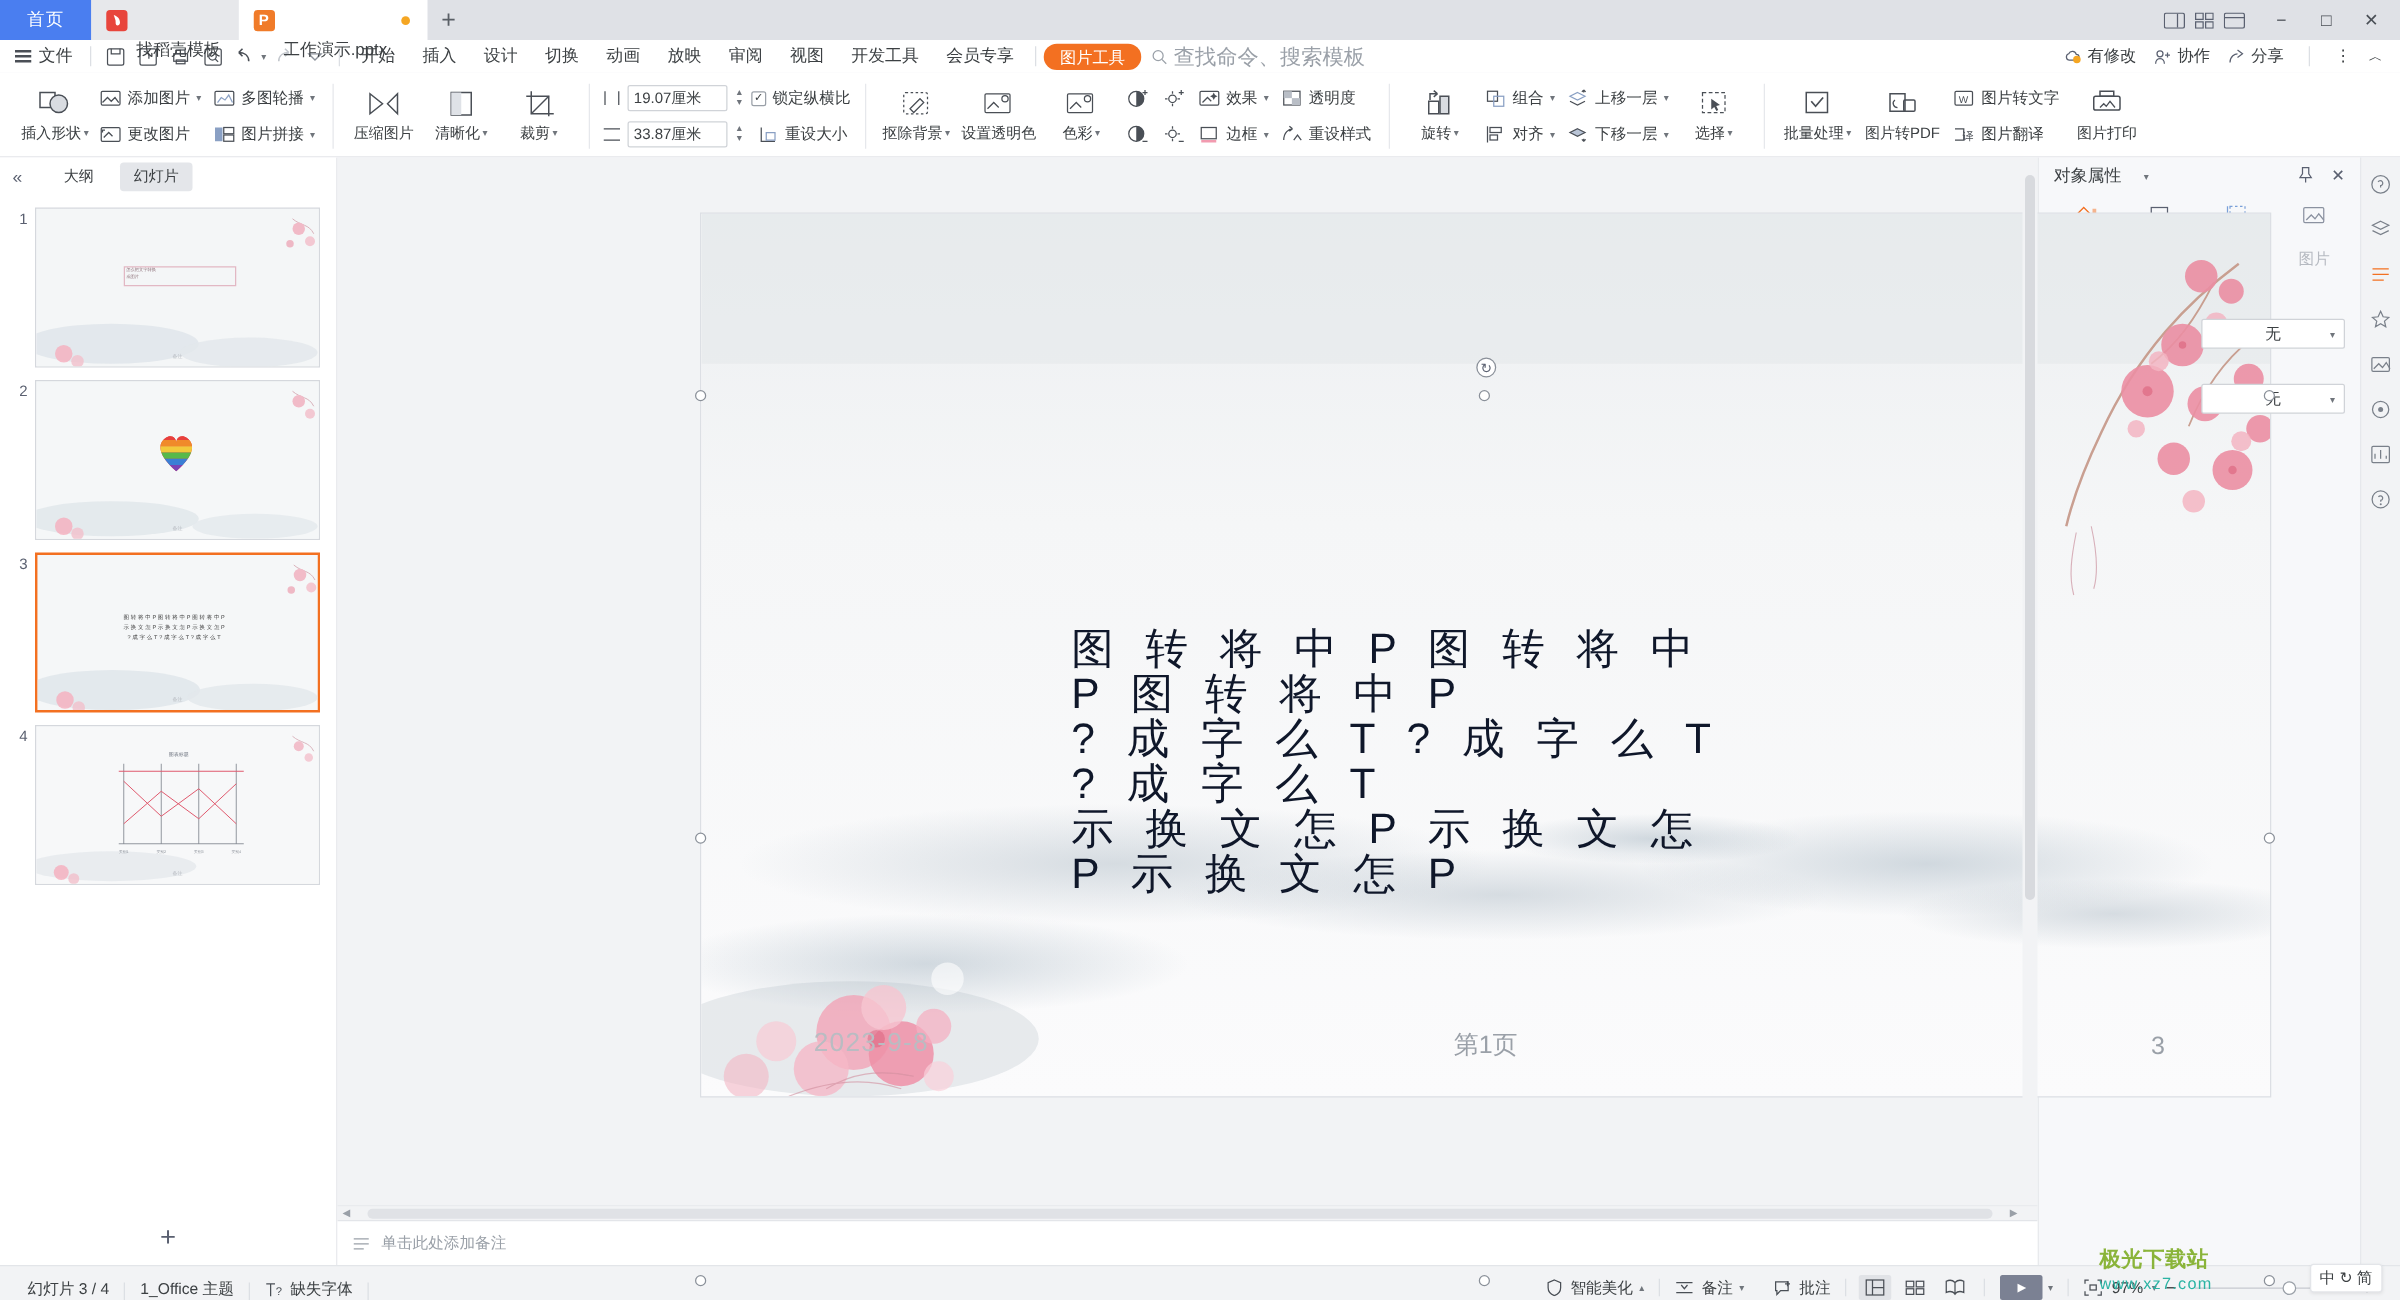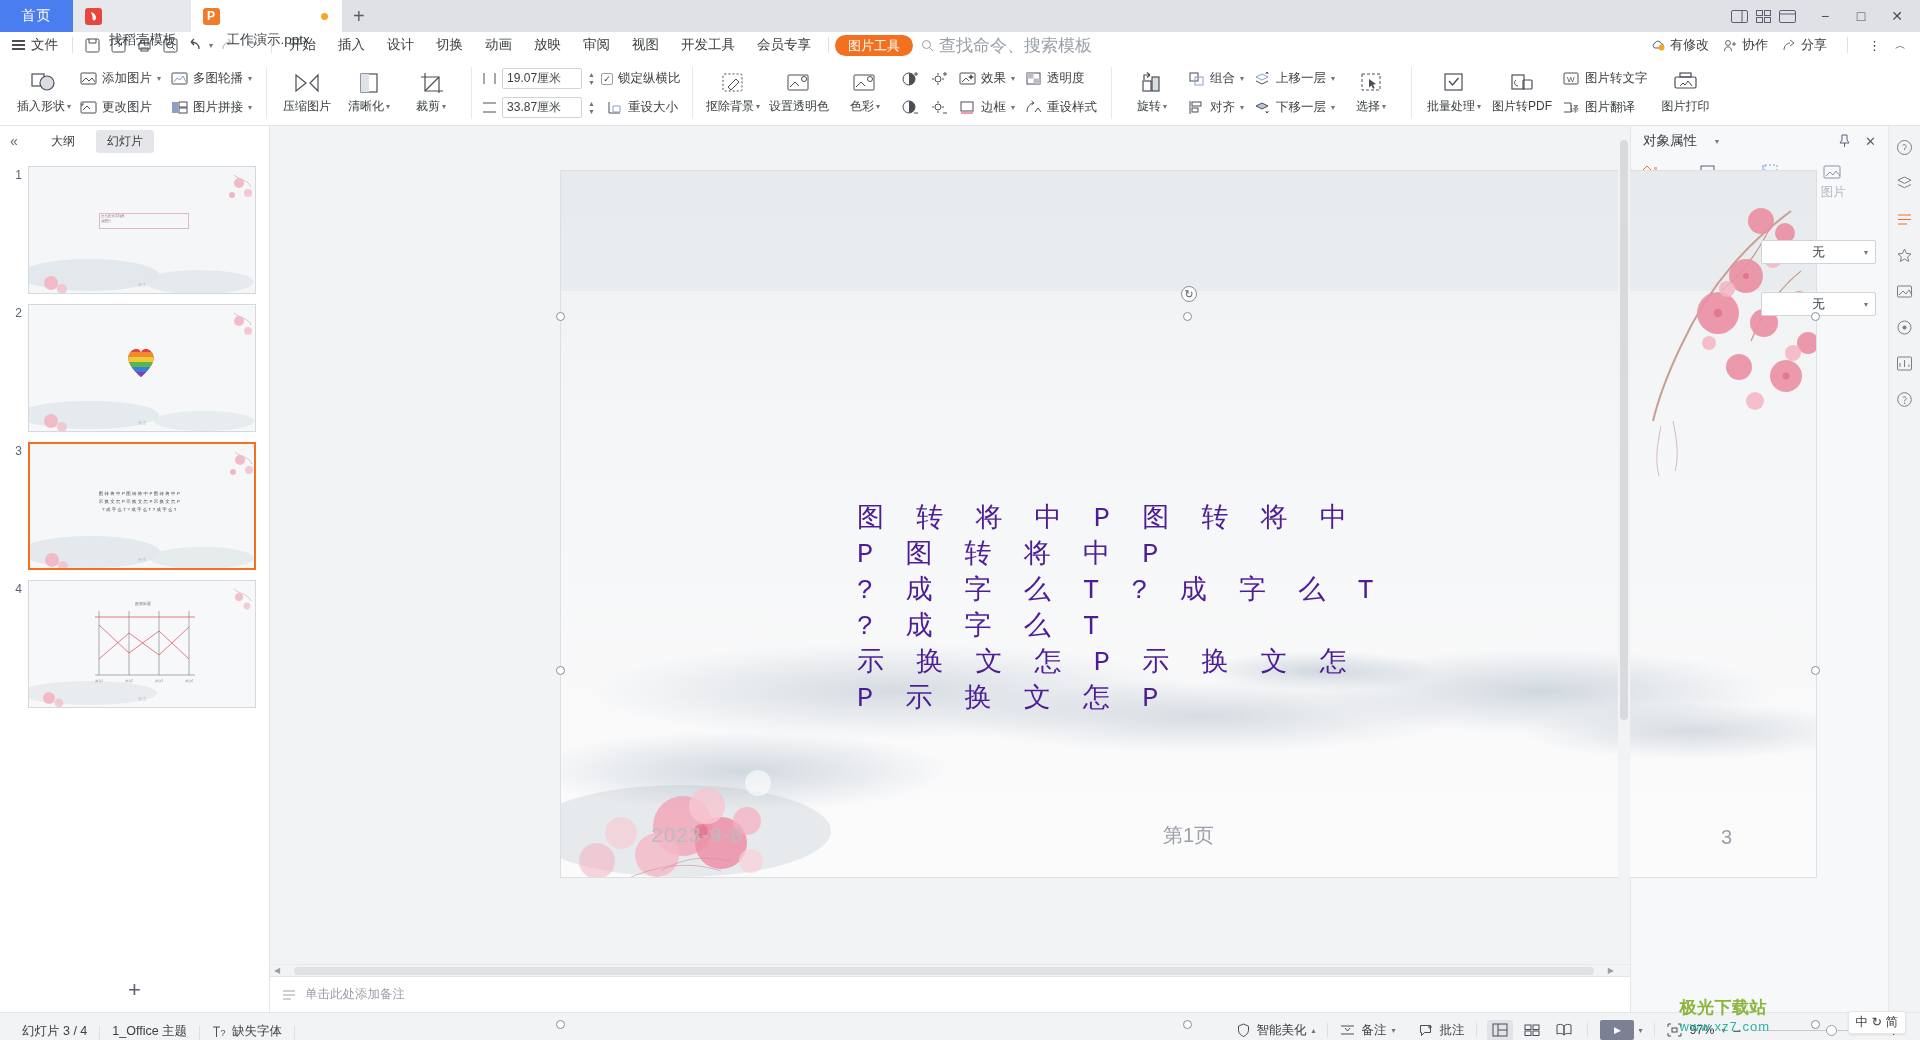--- a/index.html
+++ b/index.html
@@ -95,40 +95,40 @@
   .canvaswrap { flex:1; position:relative; display:flex; align-items:center; justify-content:center; min-height:0;}
   .slide {
     position:absolute; left:291px; top:45px; width:1255px; height:706px;
     background:#f7f8f9; box-shadow:0 0 0 1px #dcdfe4;
     overflow:hidden;
   }
   .handle { position:absolute; width:9px; height:9px; border-radius:50%; background:#fff; border:1px solid #8a9099; z-index:20;}
   .rotH { position:absolute; width:16px; height:16px; border-radius:50%; border:1.5px solid #8a9099; background:#fff; z-index:20;
           display:flex; align-items:center; justify-content:center; color:#5a6070; font-size:11px;}
   .slide-text { position:absolute; left:296px; top:330px; width:530px;
-                font-size:27px; color:#4c1d95; line-height:36px; letter-spacing:8px;
-                font-family:Liberation Mono, monospace; }
+                font-size:34px; color:#0f172a; line-height:36px; letter-spacing:8px;
+                font-family:Liberation Sans, sans-serif; }
   .slide-date { position:absolute; left:90px; bottom:30px; font-size:21px; color:#b9bcc2; letter-spacing:1px;}
   .slide-page { position:absolute; left:0; right:0; bottom:28px; text-align:center; font-size:20px; color:#9aa0a8;}
   .slide-num  { position:absolute; right:84px; bottom:28px; font-size:20px; color:#9aa0a8;}
 
   .notesbar { height:36px; background:#fff; border-top:1px solid #e3e5e9; display:flex; align-items:center;
               gap:8px; padding:0 12px; color:#9aa0a8; font-size:12.5px; }
   .hscroll { height:12px; background:#f2f3f5; display:flex; align-items:center; border-top:1px solid #e9ebee;}
   .hsb-track { flex:1; height:8px; position:relative; margin:0 14px; }
   .hsb-thumb { position:absolute; left:0; top:0; height:8px; width:100%; background:#e0e2e6; border-radius:4px;}
   .vscroll { position:absolute; right:0; top:0; bottom:0; width:12px; background:#f2f3f5; }
   .vsb-thumb { position:absolute; left:2px; top:14px; width:8px; height:580px; background:#d8dade; border-radius:4px;}
 
   
   .rightpanel { width:258px; background:#f7f8fa; border-left:1px solid #e3e5e9; display:flex; flex-direction:column;}
   .rp-head { height:30px; display:flex; align-items:center; padding:0 12px; gap:18px; font-size:13.5px; color:#3c4043;}
   .rp-head .sp { margin-left:auto; display:flex; gap:14px; color:#5a6070;}
   .rp-tabs { display:flex; padding:6px 6px 0; }
-  .rp-tab { flex:1; display:flex; flex-direction:column; gap:2px; font-size:12.5px;
+  .rp-tab { flex:1; display:flex; flex-direction:column; align-items:center; gap:17px; font-size:12.5px;
             color:#5a6070; padding-bottom:6px; }
   .rp-tab.active { color:#f37021; border-bottom:2px solid #f37021; }
   .rp-tab.dim { color:#b6bac1; }
   .rp-row { display:flex; align-items:center; padding:14px 12px 0 10px; }
   .rp-row .tri { font-size:9px; color:#5a6070; margin-right:8px;}
   .rp-row .lab { font-size:13px; color:#3c4043; }
   .rp-sel { margin-left:auto; width:115px; height:24px; border:1px solid #d0d3d8; background:#fff; border-radius:2px;
             display:flex; align-items:center; justify-content:center; position:relative; font-size:12.5px; color:#3c4043;}
   .rp-sel .car { position:absolute; right:7px; font-size:8px; color:#70757c;}
 

